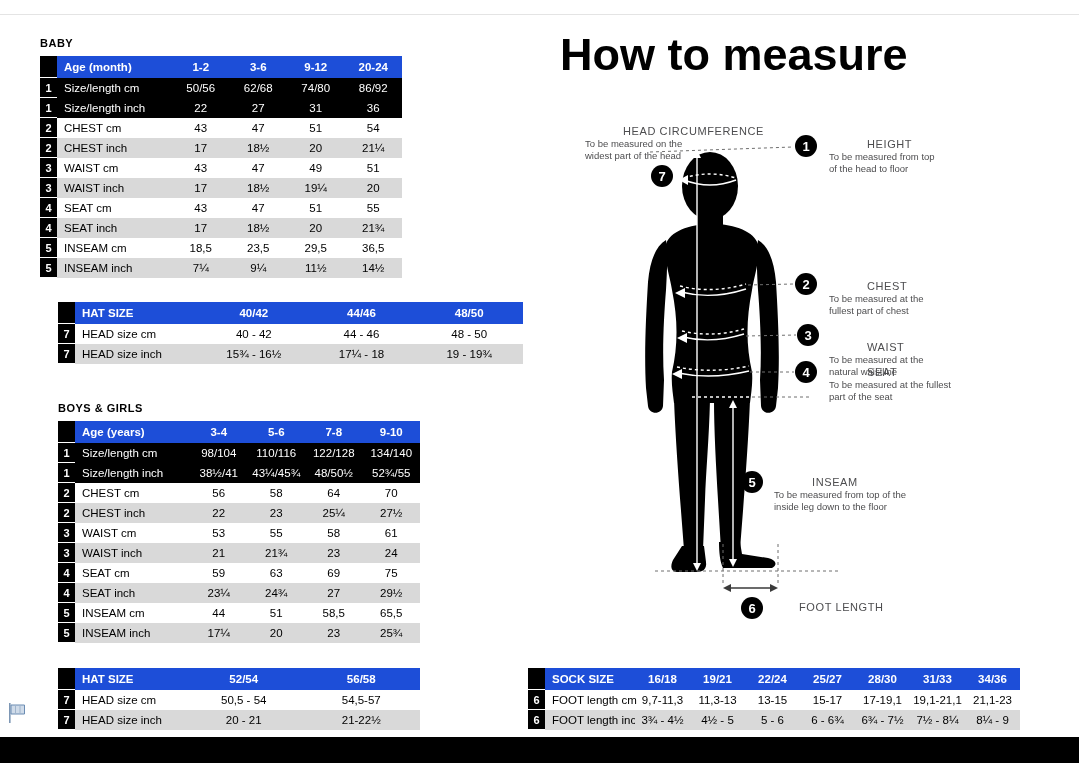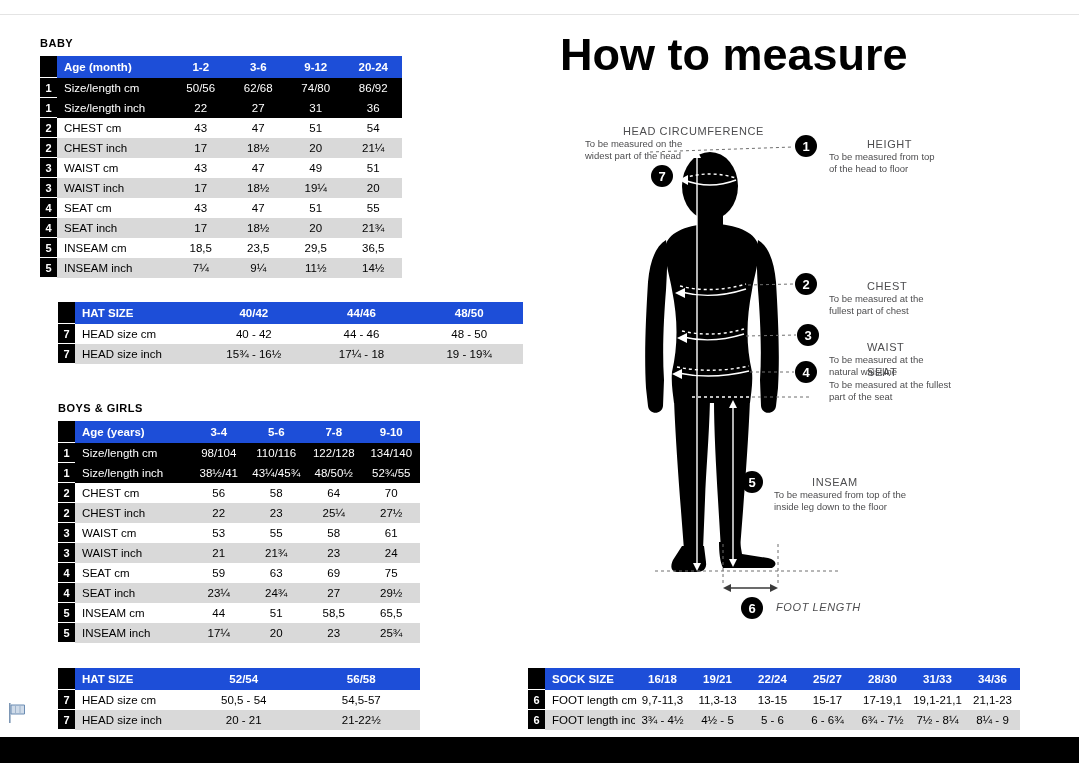--- a/index.html
+++ b/index.html
@@ -413,21 +413,21 @@
 <div class="ann" style="left:829px;top:366px;">
   <span class="ann-title">SEAT</span>
   <span>To be measured at the fullest</span><br>
   <span>part of the seat</span>
 </div>
 <div class="ann" style="left:774px;top:476px;">
   <span class="ann-title">INSEAM</span>
   <span>To be measured from top of the</span><br>
   <span>inside leg down to the floor</span>
 </div>
-<div class="ann" style="left:738px;top:601px;font-style:italic;">
+<div class="ann" style="left:761px;top:601px;">
   <span class="ann-title">FOOT LENGTH</span>
 </div>
 
 <div class="flag">
   <svg width="22" height="26" viewBox="0 0 22 26">
     <rect x="3" y="3" width="1.6" height="20" fill="#7d97b5"></rect>
     <path d="M5,5 L18.5,5 L18.5,14 L5,14 Z" fill="#cfdbe9" stroke="#6b8cb3" stroke-width="1"></path>
     <line x1="9.5" y1="5" x2="9.5" y2="14" stroke="#9fb4cc" stroke-width="1"></line>
     <line x1="14" y1="5" x2="14" y2="14" stroke="#9fb4cc" stroke-width="1"></line>
   </svg>

